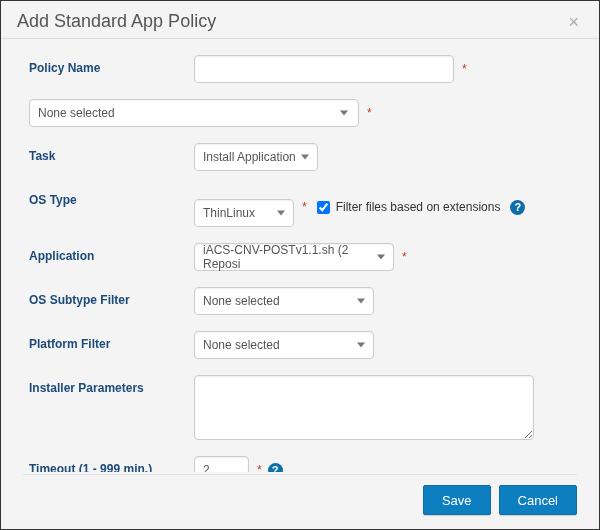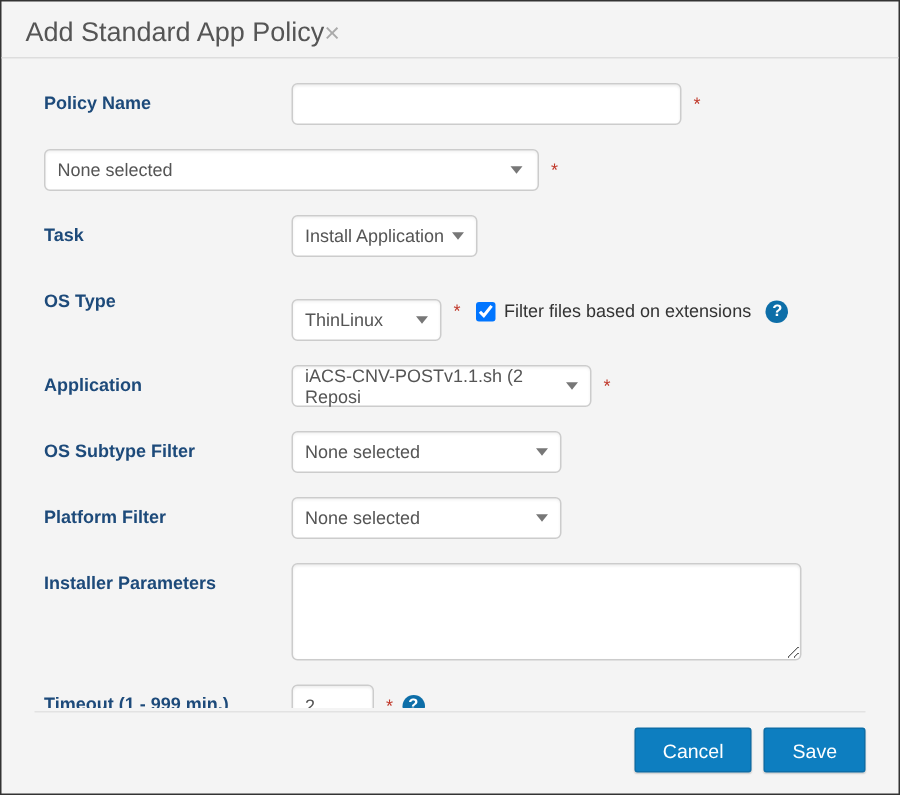--- a/index.html
+++ b/index.html
@@ -17,20 +17,21 @@
       height: 530px;
       display: flex;
       flex-direction: column;
       position: relative;
     }
     .modal-header {
       padding: 10px 20px 6px 16px;
       border-bottom: 1px solid #ddd;
       display: flex;
       align-items: center;
+      justify-content: space-between;
     }
     .modal-title {
       font-size: 18px;
       font-weight: 400;
       color: #555;
     }
     .close-x {
       font-size: 18px;
       color: #aaa;
       cursor: pointer;
@@ -257,16 +258,16 @@
         <span class="req">*</span>
         <span class="help">?</span>
       </div>
     </div>
 
   </div>
 
   <hr class="hr-bottom">
 
   <div class="modal-footer">
+    <button class="btn">Save</button>
     <button class="btn">Cancel</button>
-    <button class="btn">Save</button>
   </div>
 </div>
 
 </body></html>

